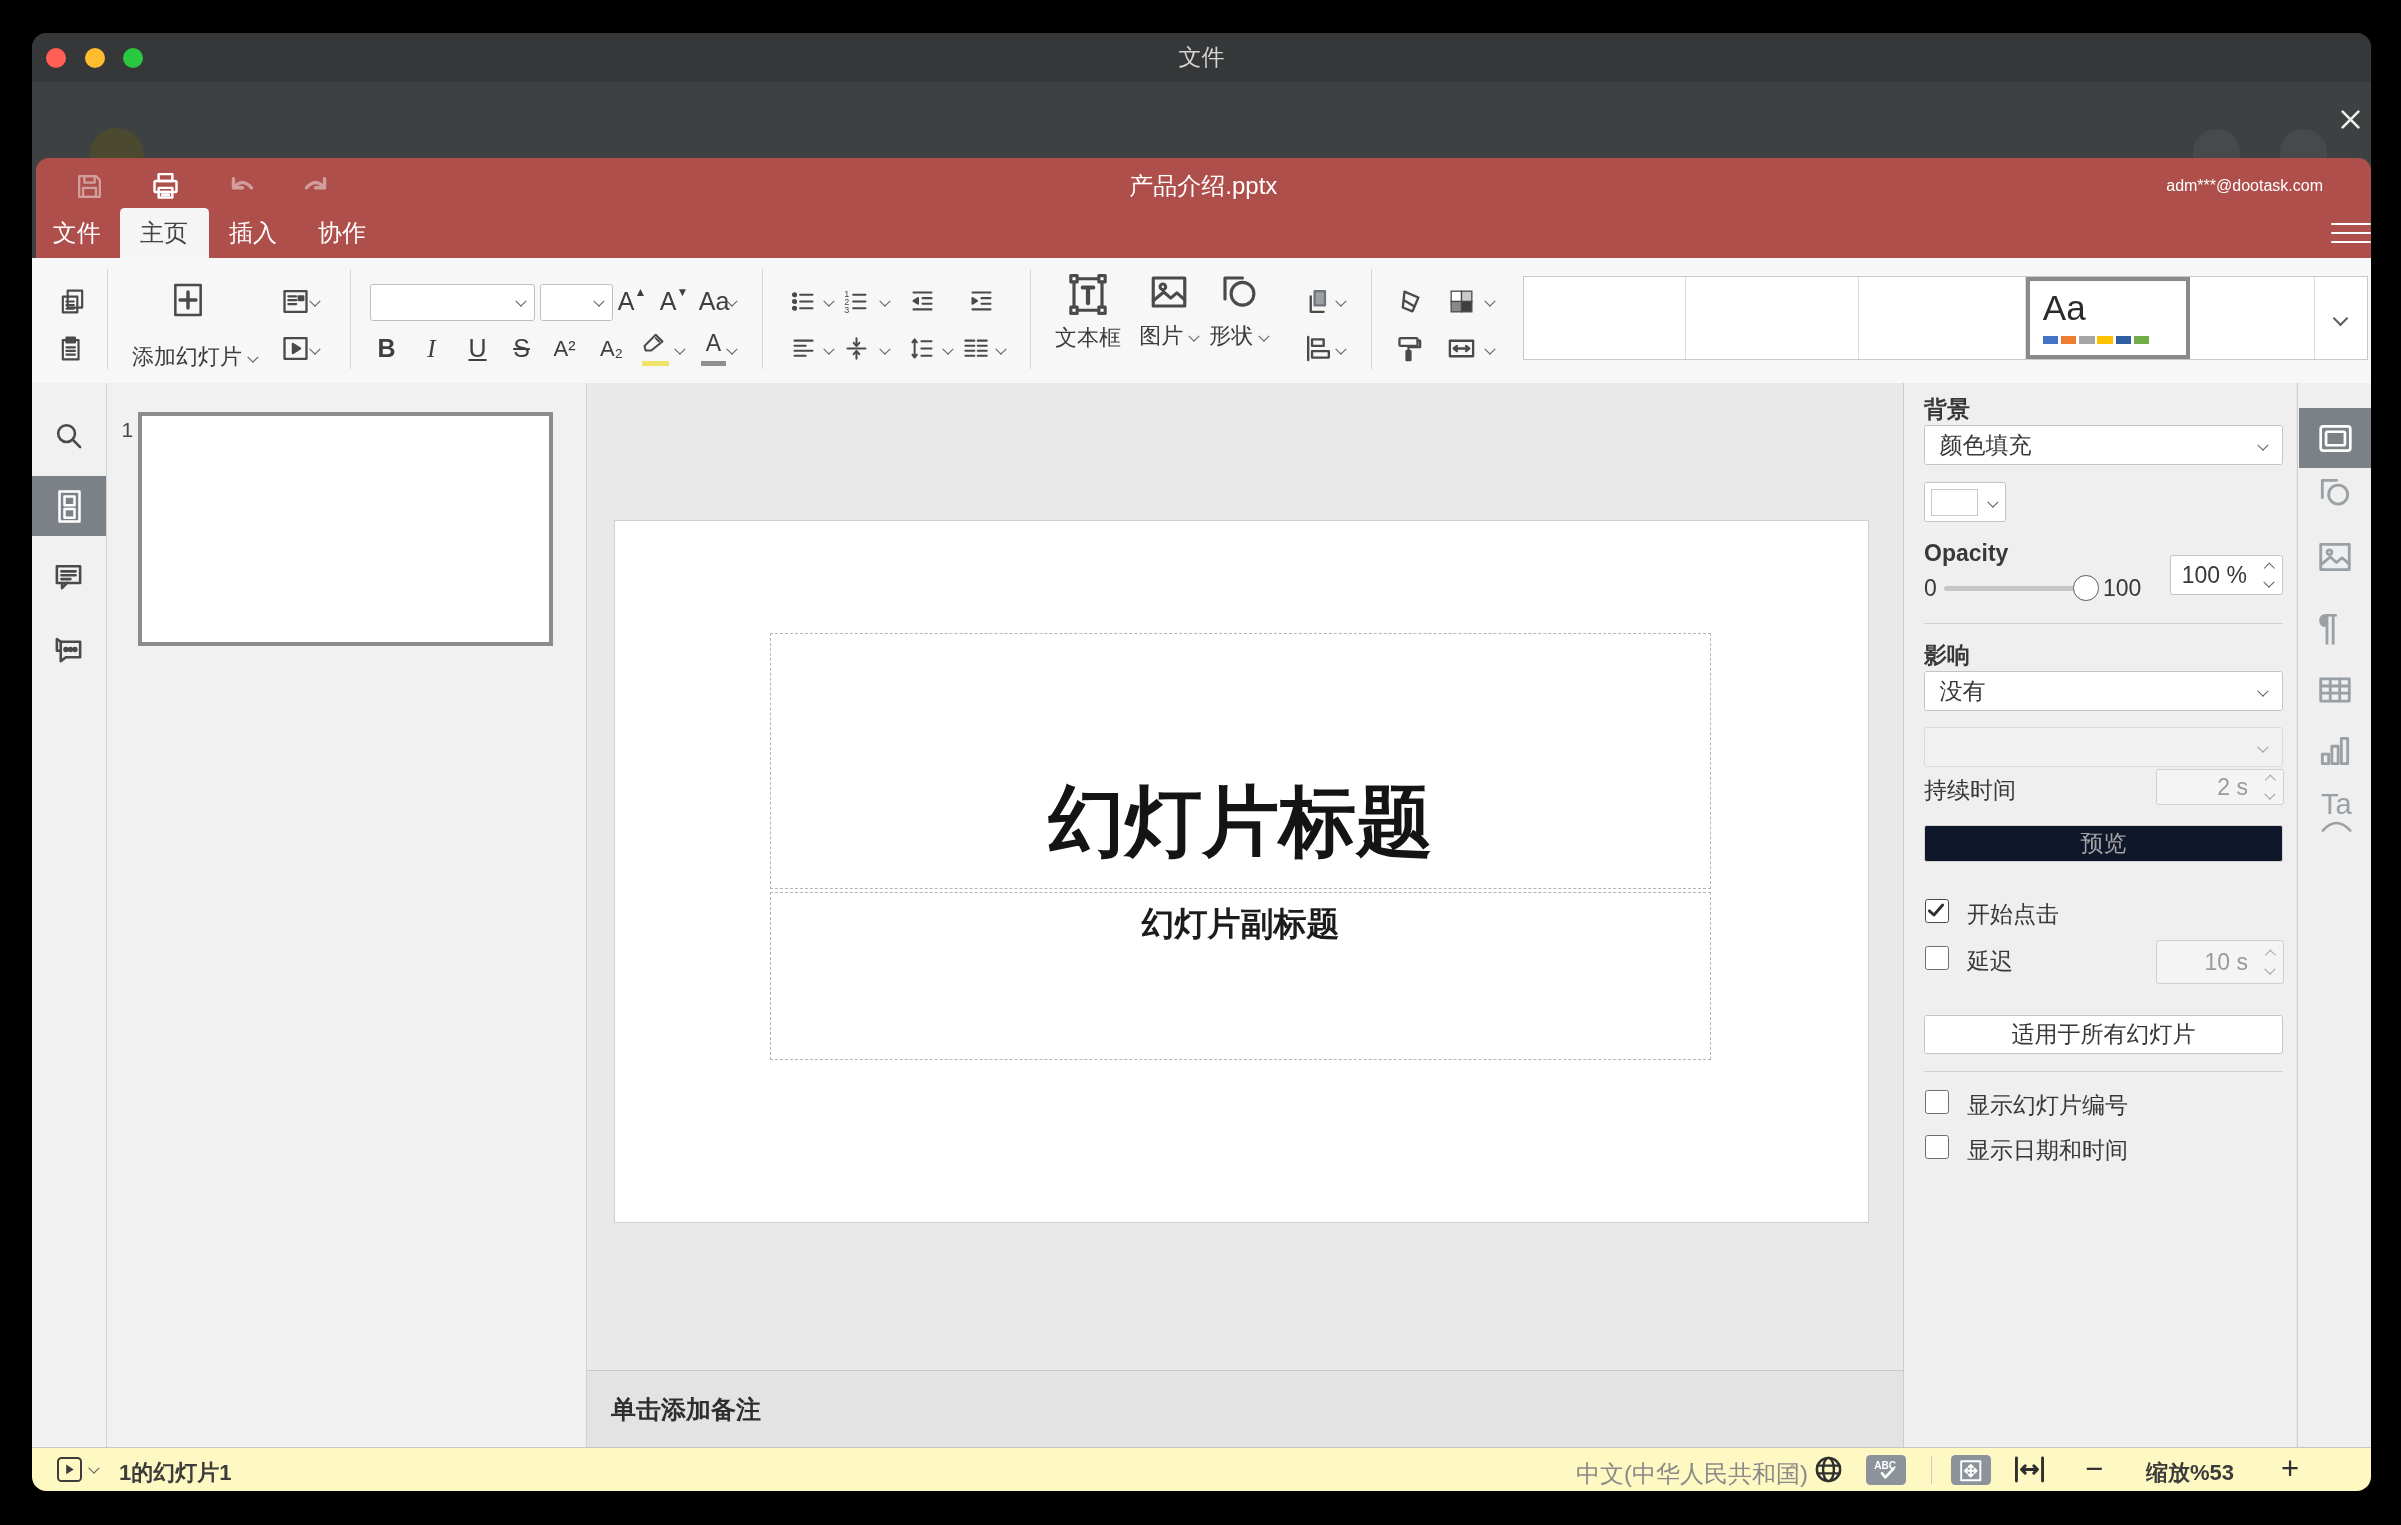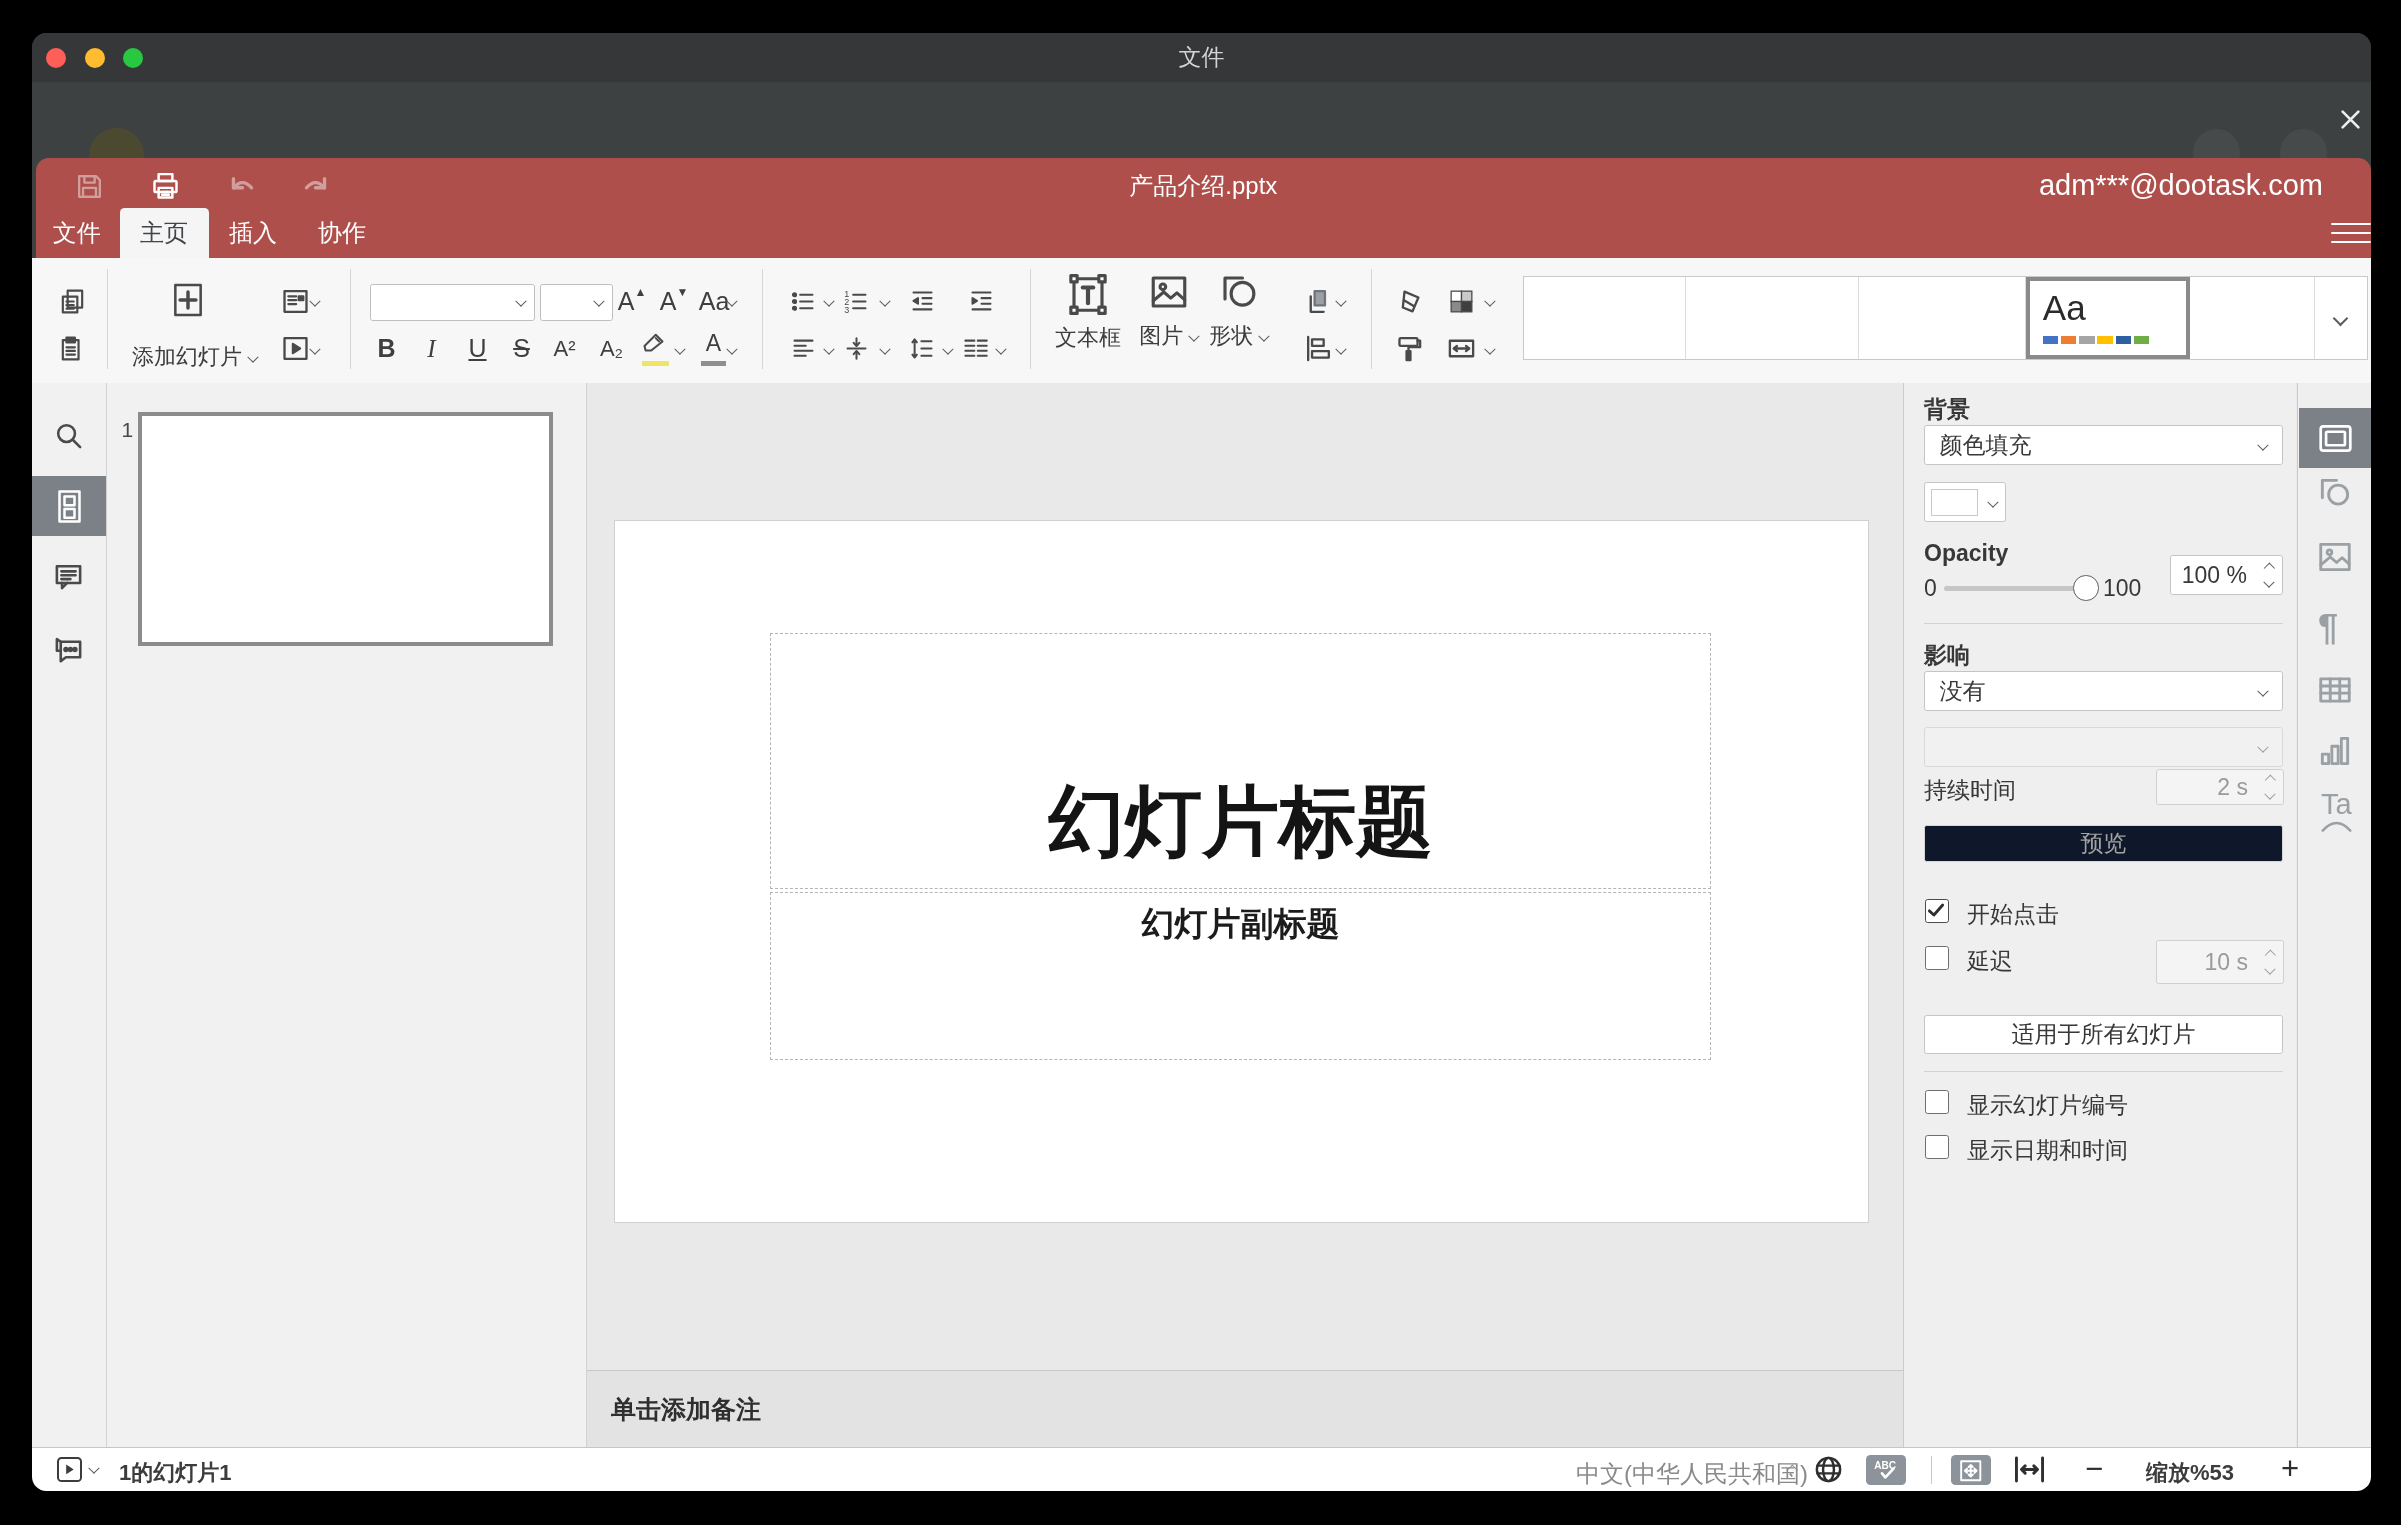--- a/index.html
+++ b/index.html
@@ -17,21 +17,21 @@
   
   #window{left:32px;top:33px;width:2339px;height:1458px;border-radius:14.6px;background:#3e4142;overflow:hidden;box-shadow:0 0 36px rgba(0,0,0,.6);}
   #titlebar{left:0;top:0;width:100%;height:49px;background:#353738;border-bottom:0.9px solid #2b2b2b;}
   .light{width:20px;height:20px;border-radius:50%;top:14.6px;}
   #win-title{width:100%;top:0;height:49px;text-align:center;line-height:49px;color:#d4d4d4;font-size:23px;font-weight:500;}
   #darkzone{left:0;top:49px;width:100%;height:76px;background:#3e4142;overflow:hidden;}
   
   #redbar{left:3.6px;top:125px;right:0;height:100px;border-radius:12.8px 12.8px 0 0;}
   .hicon{top:11px;width:36px;height:35px;display:flex;align-items:center;justify-content:center;}
   #doc-title{left:0;width:100%;top:0;height:55px;text-align:center;line-height:55px;color:#fff;font-size:24px;}
-  #account{right:48px;top:0;height:55px;line-height:55px;color:#fff;font-size:29px;}
+  #account{right:48px;top:0;height:55px;line-height:55px;color:#fff;font-size:16px;}
   .tab{top:50px;height:50px;line-height:50px;color:#fff;font-size:24px;text-align:center;}
   #tab-active-bg{left:84px;top:50px;width:89px;height:50px;background:#f5f5f5;border-radius:4.6px 4.6px 0 0;}
   
   #toolbar{left:0;top:225px;width:100%;height:125px;background:#f7f7f7;border-bottom:0.9px solid #c9c9c9;}
   .tb-div{top:11px;height:100px;width:0.9px;background:#d6d6d6;}
   .tbtn{display:flex;align-items:center;justify-content:center;}
   .glyph{font-size:25px;color:#3f3f3f;}
   .combo{background:#fff;border:0.9px solid #bfbfbf;border-radius:2.7px;height:35px;top:25.5px;}
   .combo .cv{position:absolute;right:9px;top:12px;}
   .tlabel{font-size:22px;color:#3d3d3d;white-space:nowrap;}
@@ -57,21 +57,21 @@
   .select .cv{position:absolute;right:14.6px;}
   .select.dis{background:#f1f1f1;border-color:#d9d9d9;}
   .spin{border:0.9px solid #d0d0d0;border-radius:2.7px;background:#f4f4f4;box-sizing:border-box;color:#9a9a9a;font-size:23px;display:flex;align-items:center;justify-content:flex-end;padding-right:35px;}
   .spin .car{position:absolute;right:9px;display:flex;flex-direction:column;gap:5.5px;}
   .spin.en{background:#fff;border-color:#c4c4c4;color:#383838;}
   .cb{width:24px;height:24px;background:#fff;border:1.8px solid #6f6f6f;border-radius:2.7px;box-sizing:border-box;}
   .cblabel{font-size:23px;color:#383838;}
   .pdiv{left:20px;width:359px;height:0.9px;background:#d2d2d2;}
   .btn{left:20px;width:359px;box-sizing:border-box;border-radius:2.7px;font-size:23px;display:flex;align-items:center;justify-content:center;}
   
-  #statusbar{left:0;top:1414px;width:100%;height:44px;background:#ffffff;border-top:0.9px solid #c6c6c6;box-sizing:border-box;}
+  #statusbar{left:0;top:1414px;width:100%;height:44px;background:#fef9c3;border-top:0.9px solid #c6c6c6;box-sizing:border-box;}
   .badge{top:7.3px;width:40px;height:30px;background:#8c939a;border-radius:4.6px;display:flex;align-items:center;justify-content:center;}
   .stxt{font-size:22px;color:#3c3c3c;}
 </style>
 </head>
 <body>
 
 <div id="window" class="abs">
 
   <div id="titlebar" class="abs">
     <div class="abs light" style="left:13.7px;background:#ff5f57;"></div>

